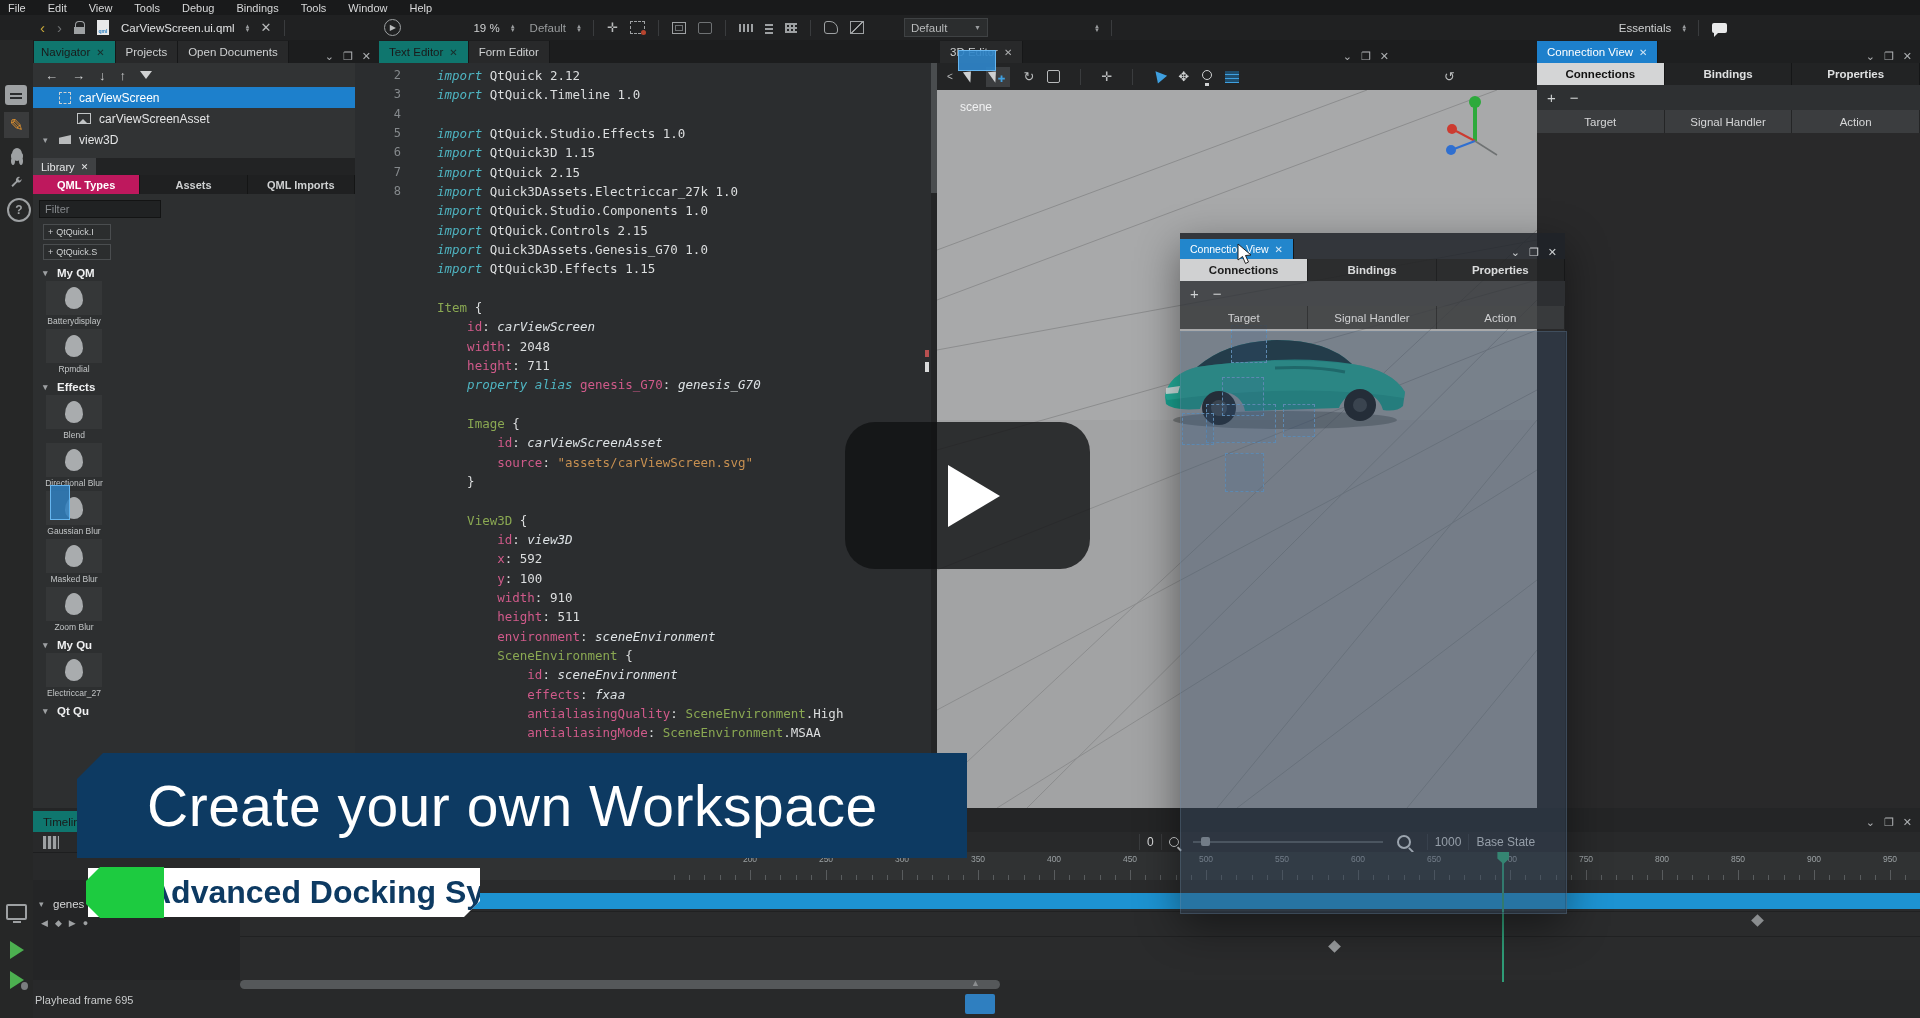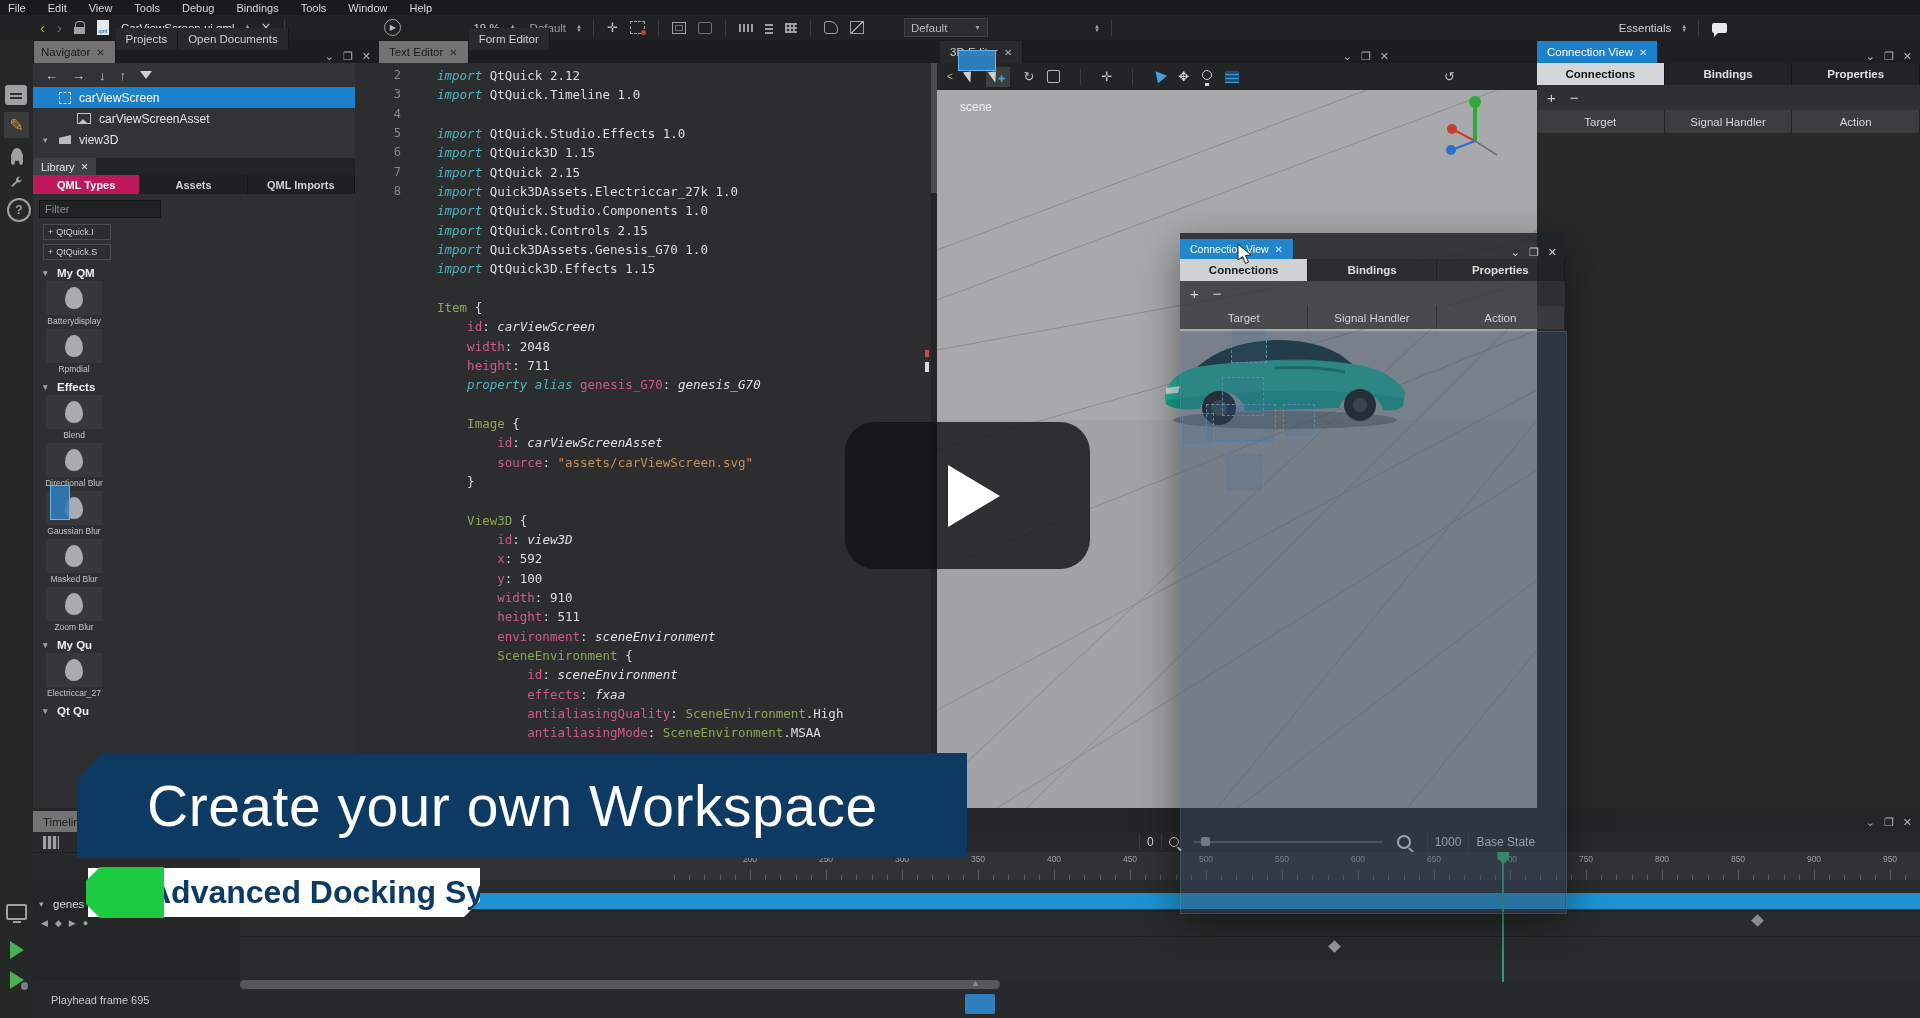--- a/index.html
+++ b/index.html
@@ -8,21 +8,21 @@
   .abs{position:absolute;}
   
   #menubar{left:0;top:0;width:1920px;height:15px;background:#191a1b;display:flex;align-items:center;gap:22px;padding-left:8px;font-size:11px;color:#d8d9da;}
   #toolbar{left:0;top:15px;width:1920px;height:25px;background:#202122;display:flex;align-items:center;font-size:11.5px;color:#b9bbbc;}
   .tbtn{margin:0 6px;cursor:default;}
   .divider{width:1px;height:16px;background:#3a3c3e;margin:0 7px;}
   .spin{display:inline-flex;flex-direction:column;line-height:4px;font-size:6px;color:#9a9d9f;margin:0 4px;}
   .combo{background:#2b2d2e;border:1px solid #3f4244;height:17px;display:flex;align-items:center;padding:0 6px;gap:14px;}
   #tabstrip{left:0;top:40px;width:1920px;height:23px;background:#1c1d1e;display:flex;align-items:flex-end;font-size:11.5px;}
   .tab{height:22px;display:flex;align-items:center;gap:6px;padding:0 10px;background:#28292a;border-right:1px solid #161718;color:#cfd1d2;white-space:nowrap;}
-  .tab.active{background:#737373;color:#1a1a1a;margin-top:13px;}
+  .tab.active{background:#0f766e;color:#1a1a1a;}
   .tab .x{font-size:10px;opacity:.8;}
   .panelctl{display:flex;gap:9px;align-items:center;color:#aeb1b3;font-size:11px;padding:0 8px;}
   
   #rail{left:0;top:40px;width:33px;height:978px;background:#262727;border-right:1px solid #191a1b;}
   .railic{position:absolute;left:4px;width:25px;height:24px;display:flex;align-items:center;justify-content:center;color:#9ea1a3;font-size:15px;}
   
   #nav{left:33px;top:63px;width:322px;height:95px;background:#313334;}
   #navtools{display:flex;gap:14px;align-items:center;height:24px;padding-left:12px;color:#cfd1d2;font-size:13px;}
   .navrow{height:21px;display:flex;align-items:center;gap:8px;font-size:12px;color:#e4e5e6;padding-left:10px;}
   .navrow.sel{background:#1d80cc;color:#fff;}
@@ -660,21 +660,21 @@
       <div class="abs" style="left:1513px;top:36px;width:9px;height:9px;background:#8a8d8f;transform:rotate(45deg);"></div>
     </div>
 
     <div id="playhead" class="abs" style="top: 44px; width: 2px; height: 130px; background: rgb(47, 157, 120); z-index: 3; left: 1469.4px;">
       <div style="position:absolute;left:-5px;top:0;width:12px;height:12px;background:#35b07f;clip-path:polygon(0 0,100% 0,100% 55%,50% 100%,0 55%);"></div>
     </div>
 
     <div class="abs" style="left:207px;top:172px;width:760px;height:9px;background:#55585a;border-radius:5px;"></div>
     <div class="abs" style="left:938px;top:170px;color:#8a8d8f;font-size:9px;">▲</div>
     <div class="abs" style="left:932px;top:186px;width:30px;height:20px;background:#2f7fc0;border-radius:2px;"></div>
-    <div class="abs" style="left:2px;top:186px;font-size:11px;color:#c8cacb;margin-left:16px;">Playhead frame 695</div>
+    <div class="abs" style="left:2px;top:186px;font-size:11px;color:#c8cacb;">Playhead frame 695</div>
   </div>
 
   <div class="abs" id="banner">
       <span class="t">Create your own Workspace</span>
     </div>
   <div class="abs" id="wbanner">
       <span class="t">Advanced Docking System</span>
     </div>
   <div class="abs" id="gsq"></div>
 

